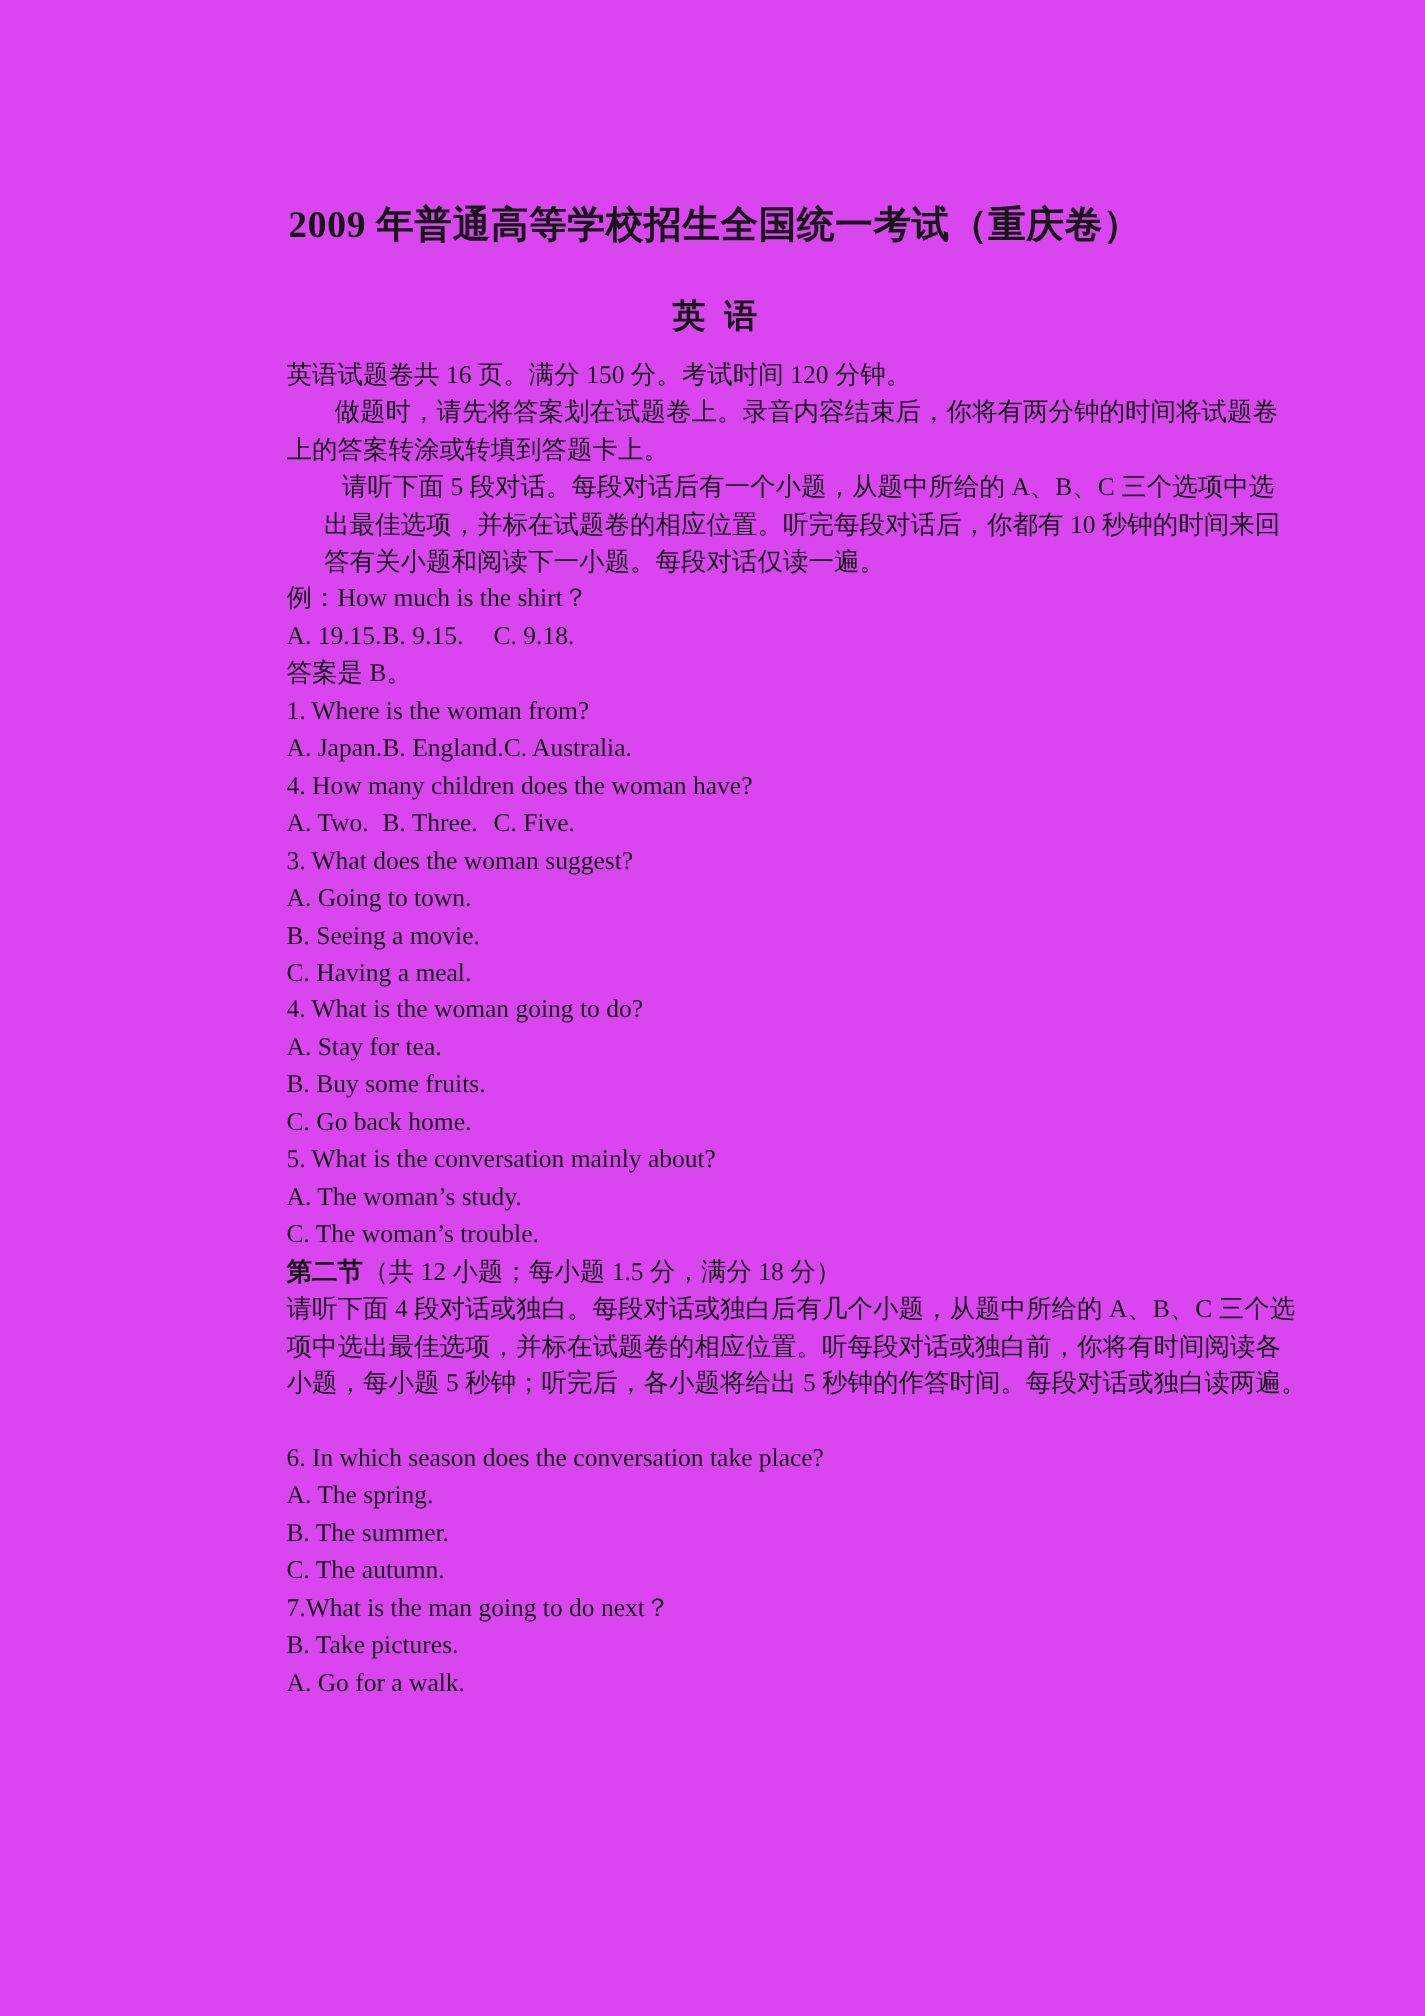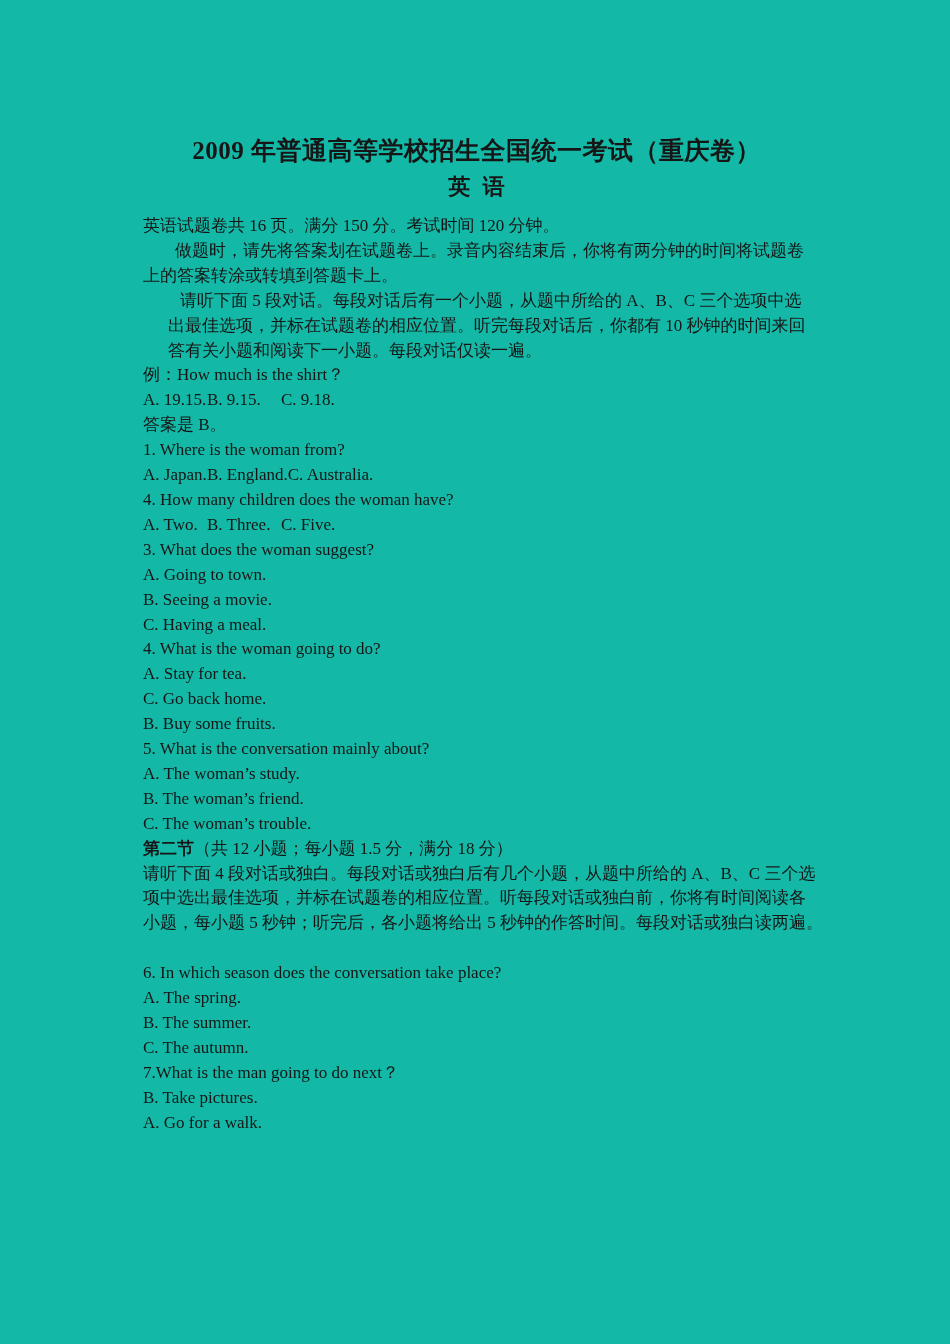--- a/index.html
+++ b/index.html
@@ -5,51 +5,52 @@
   html, body {
     margin: 0;
     padding: 0;
     background: #ffffff;
   }
   .page {
     position: relative;
     width: 950px;
     height: 1344px;
     box-sizing: border-box;
-    background: #14b8a6;
+    background: #d946ef;
     color: #161616;
     padding: 136px 140px 0 143px;
     font-family: "Liberation Serif", "DejaVu Serif", serif;
     overflow: hidden;
   }
   .title {
     text-align: center;
     font-weight: bold;
     font-size: 25px;
     line-height: 30px;
     letter-spacing: 0.5px;
     white-space: nowrap;
   }
   .subtitle {
     text-align: center;
     font-weight: bold;
     font-size: 22px;
     line-height: 26px;
-    margin-top: 8px;
+    margin-top: 32px;
     word-spacing: 7px;
     white-space: nowrap;
   }
   .doc {
     margin-top: 14px;
     font-size: 17px;
   }
   .line {
     line-height: 24.9px;
     min-height: 24.9px;
     white-space: pre;
+    margin-left: 48px;
   }
   .ind1 { padding-left: 25px; }
   .ind2 { padding-left: 32px; }
   .ind3 { padding-left: 37px; }
   .line b { font-weight: bold; }
   .col { display: inline-block; }
   .col0 { min-width: 64px; }
   .col1 { min-width: 74px; }
 </style>
 </head>
@@ -71,25 +72,24 @@
       <div class="line">1. Where is the woman from?</div>
       <div class="line"><span class="col col0">A. Japan.</span><span class="col col1">B. England.</span><span class="col col2">C. Australia.</span></div>
       <div class="line">4. How many children does the woman have?</div>
       <div class="line"><span class="col col0">A. Two.</span><span class="col col1">B. Three.</span><span class="col col2">C. Five.</span></div>
       <div class="line">3. What does the woman suggest?</div>
       <div class="line">A. Going to town.</div>
       <div class="line">B. Seeing a movie.</div>
       <div class="line">C. Having a meal.</div>
       <div class="line">4. What is the woman going to do?</div>
       <div class="line">A. Stay for tea.</div>
+      <div class="line">B. Buy some fruits.</div>
       <div class="line">C. Go back home.</div>
-      <div class="line">B. Buy some fruits.</div>
       <div class="line">5. What is the conversation mainly about?</div>
       <div class="line">A. The woman’s study.</div>
-      <div class="line">B. The woman’s friend.</div>
       <div class="line">C. The woman’s trouble.</div>
       <div class="line"><b>第二节</b>（共 12 小题；每小题 1.5 分，满分 18 分）</div>
       <div class="line">请听下面 4 段对话或独白。每段对话或独白后有几个小题，从题中所给的 A、B、C 三个选</div>
       <div class="line">项中选出最佳选项，并标在试题卷的相应位置。听每段对话或独白前，你将有时间阅读各</div>
       <div class="line">小题，每小题 5 秒钟；听完后，各小题将给出 5 秒钟的作答时间。每段对话或独白读两遍。</div>
       <div class="line"></div>
       <div class="line">6. In which season does the conversation take place?</div>
       <div class="line">A. The spring.</div>
       <div class="line">B. The summer.</div>
       <div class="line">C. The autumn.</div>

